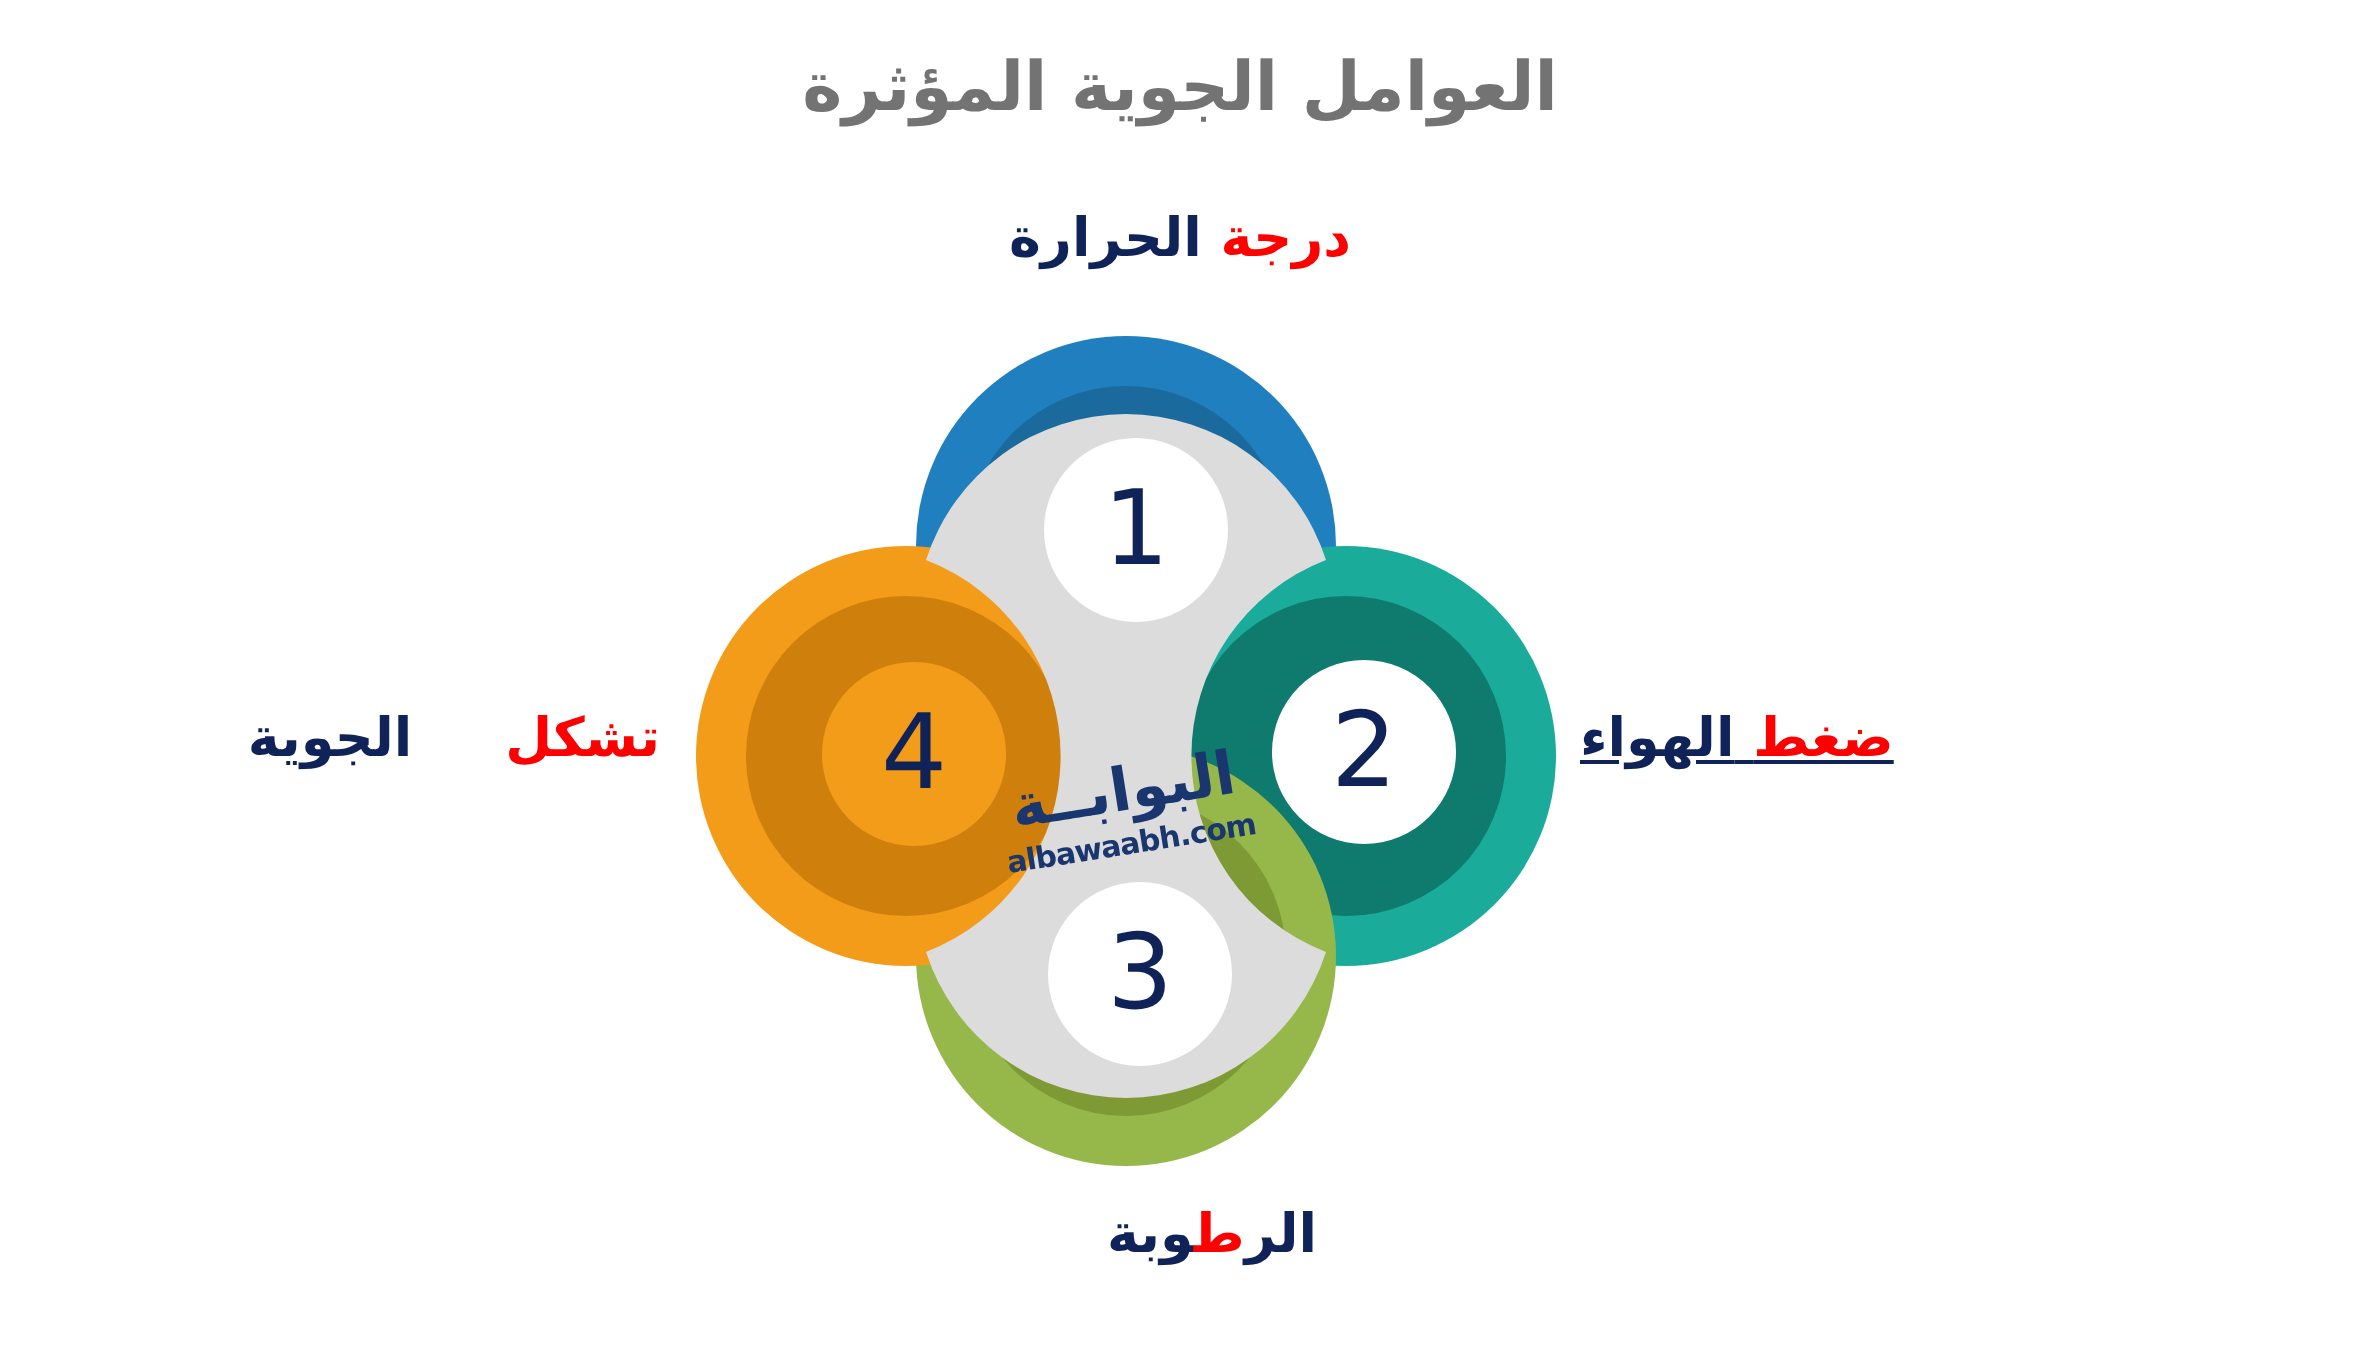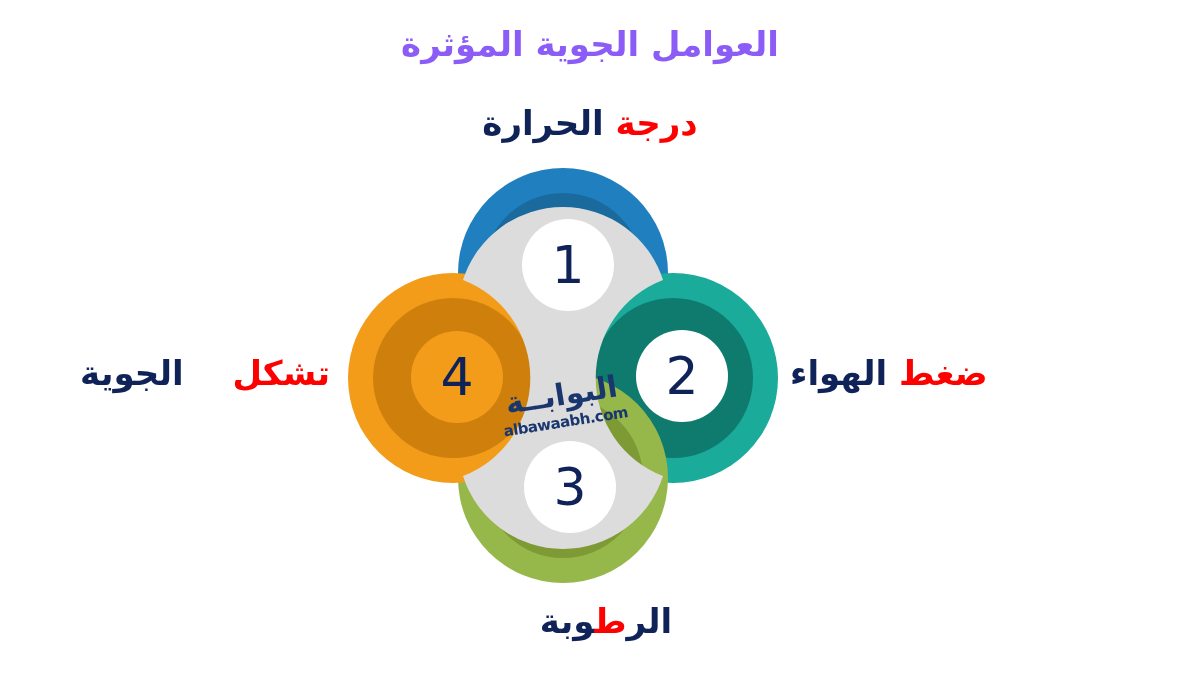--- a/index.html
+++ b/index.html
@@ -32,39 +32,40 @@
     font-weight: bold;
     color: #102359;
     direction: rtl;
     letter-spacing: 0px;
     white-space: nowrap;
   }
 
   .node-label {
     position: absolute;
     direction: rtl;
-    font-size: 34px;
+    font-size: 27px;
     font-weight: bold;
     color: #102359;
     white-space: nowrap;
     line-height: 1.1;
   }
   .node-label .hl { color: #fe0000; }
 
   .label-top {
     top: 105px;
     left: 0;
     width: 1180px;
     text-align: center;
   }
   .label-right {
     top: 355px;
     left: 790px;
     width: 260px;
     text-align: left;
+    text-decoration: underline;
   }
   .label-bottom {
     top: 603px;
     left: 0;
     width: 1180px;
     text-align: center;
     padding-left: 16px;
   }
   .label-left {
     top: 355px;
@@ -93,21 +94,21 @@
     fill: #19366e;
     font-family: "DejaVu Sans", "Liberation Sans", sans-serif;
     letter-spacing: -0.5px;
   }
 </style>
 </head>
 <body style="background: rgb(255, 255, 255);">
 
 <div id="infographic">
 
-  <div class="page-title" style="color: #8b5cf6;">العوامل الجوية المؤثرة</div>
+  <div class="page-title" style="color: #737373;">العوامل الجوية المؤثرة</div>
 
   <div class="node-label label-top" style="color: rgb(16, 35, 89);">
     <span class="hl" style="color: rgb(254, 0, 0);">درجة</span><span> </span><span>الحرارة</span>
   </div>
 
   <div class="node-label label-right" style="color: rgb(16, 35, 89);">
     <span class="hl" style="color: rgb(254, 0, 0);">ضغط</span><span> </span><span>الهواء</span>
   </div>
 
   <div class="node-label label-bottom" style="color: rgb(16, 35, 89);">

